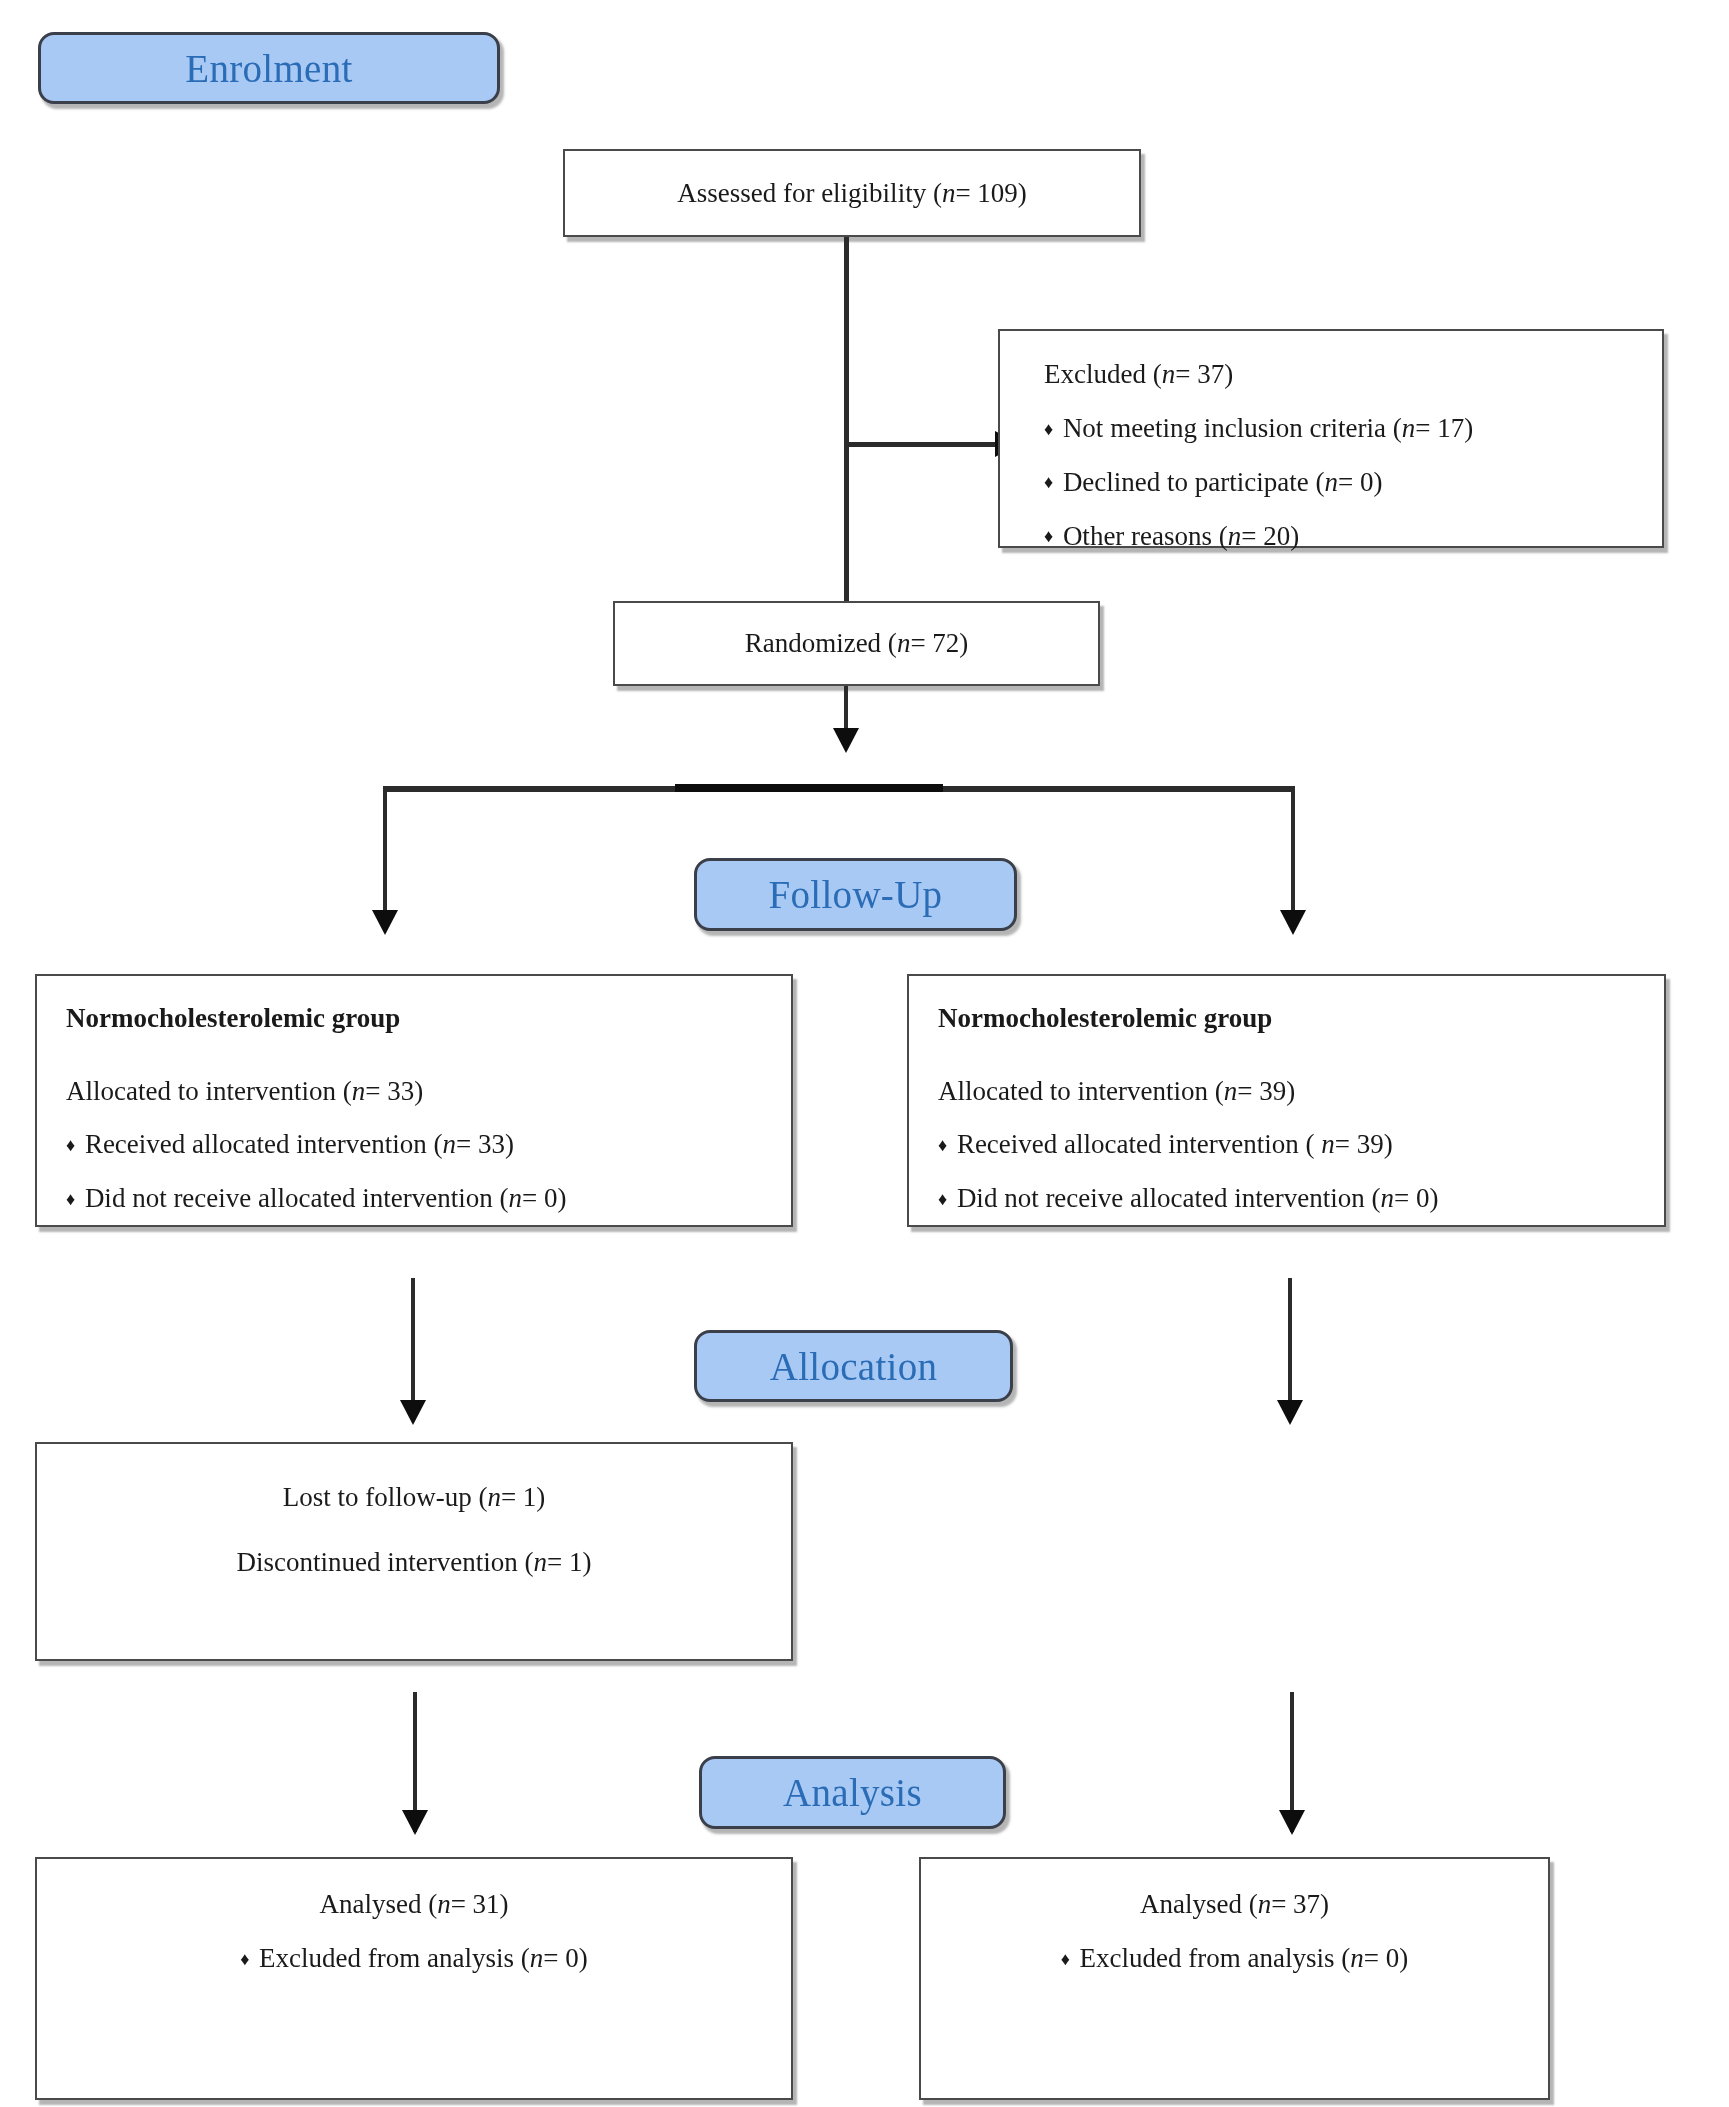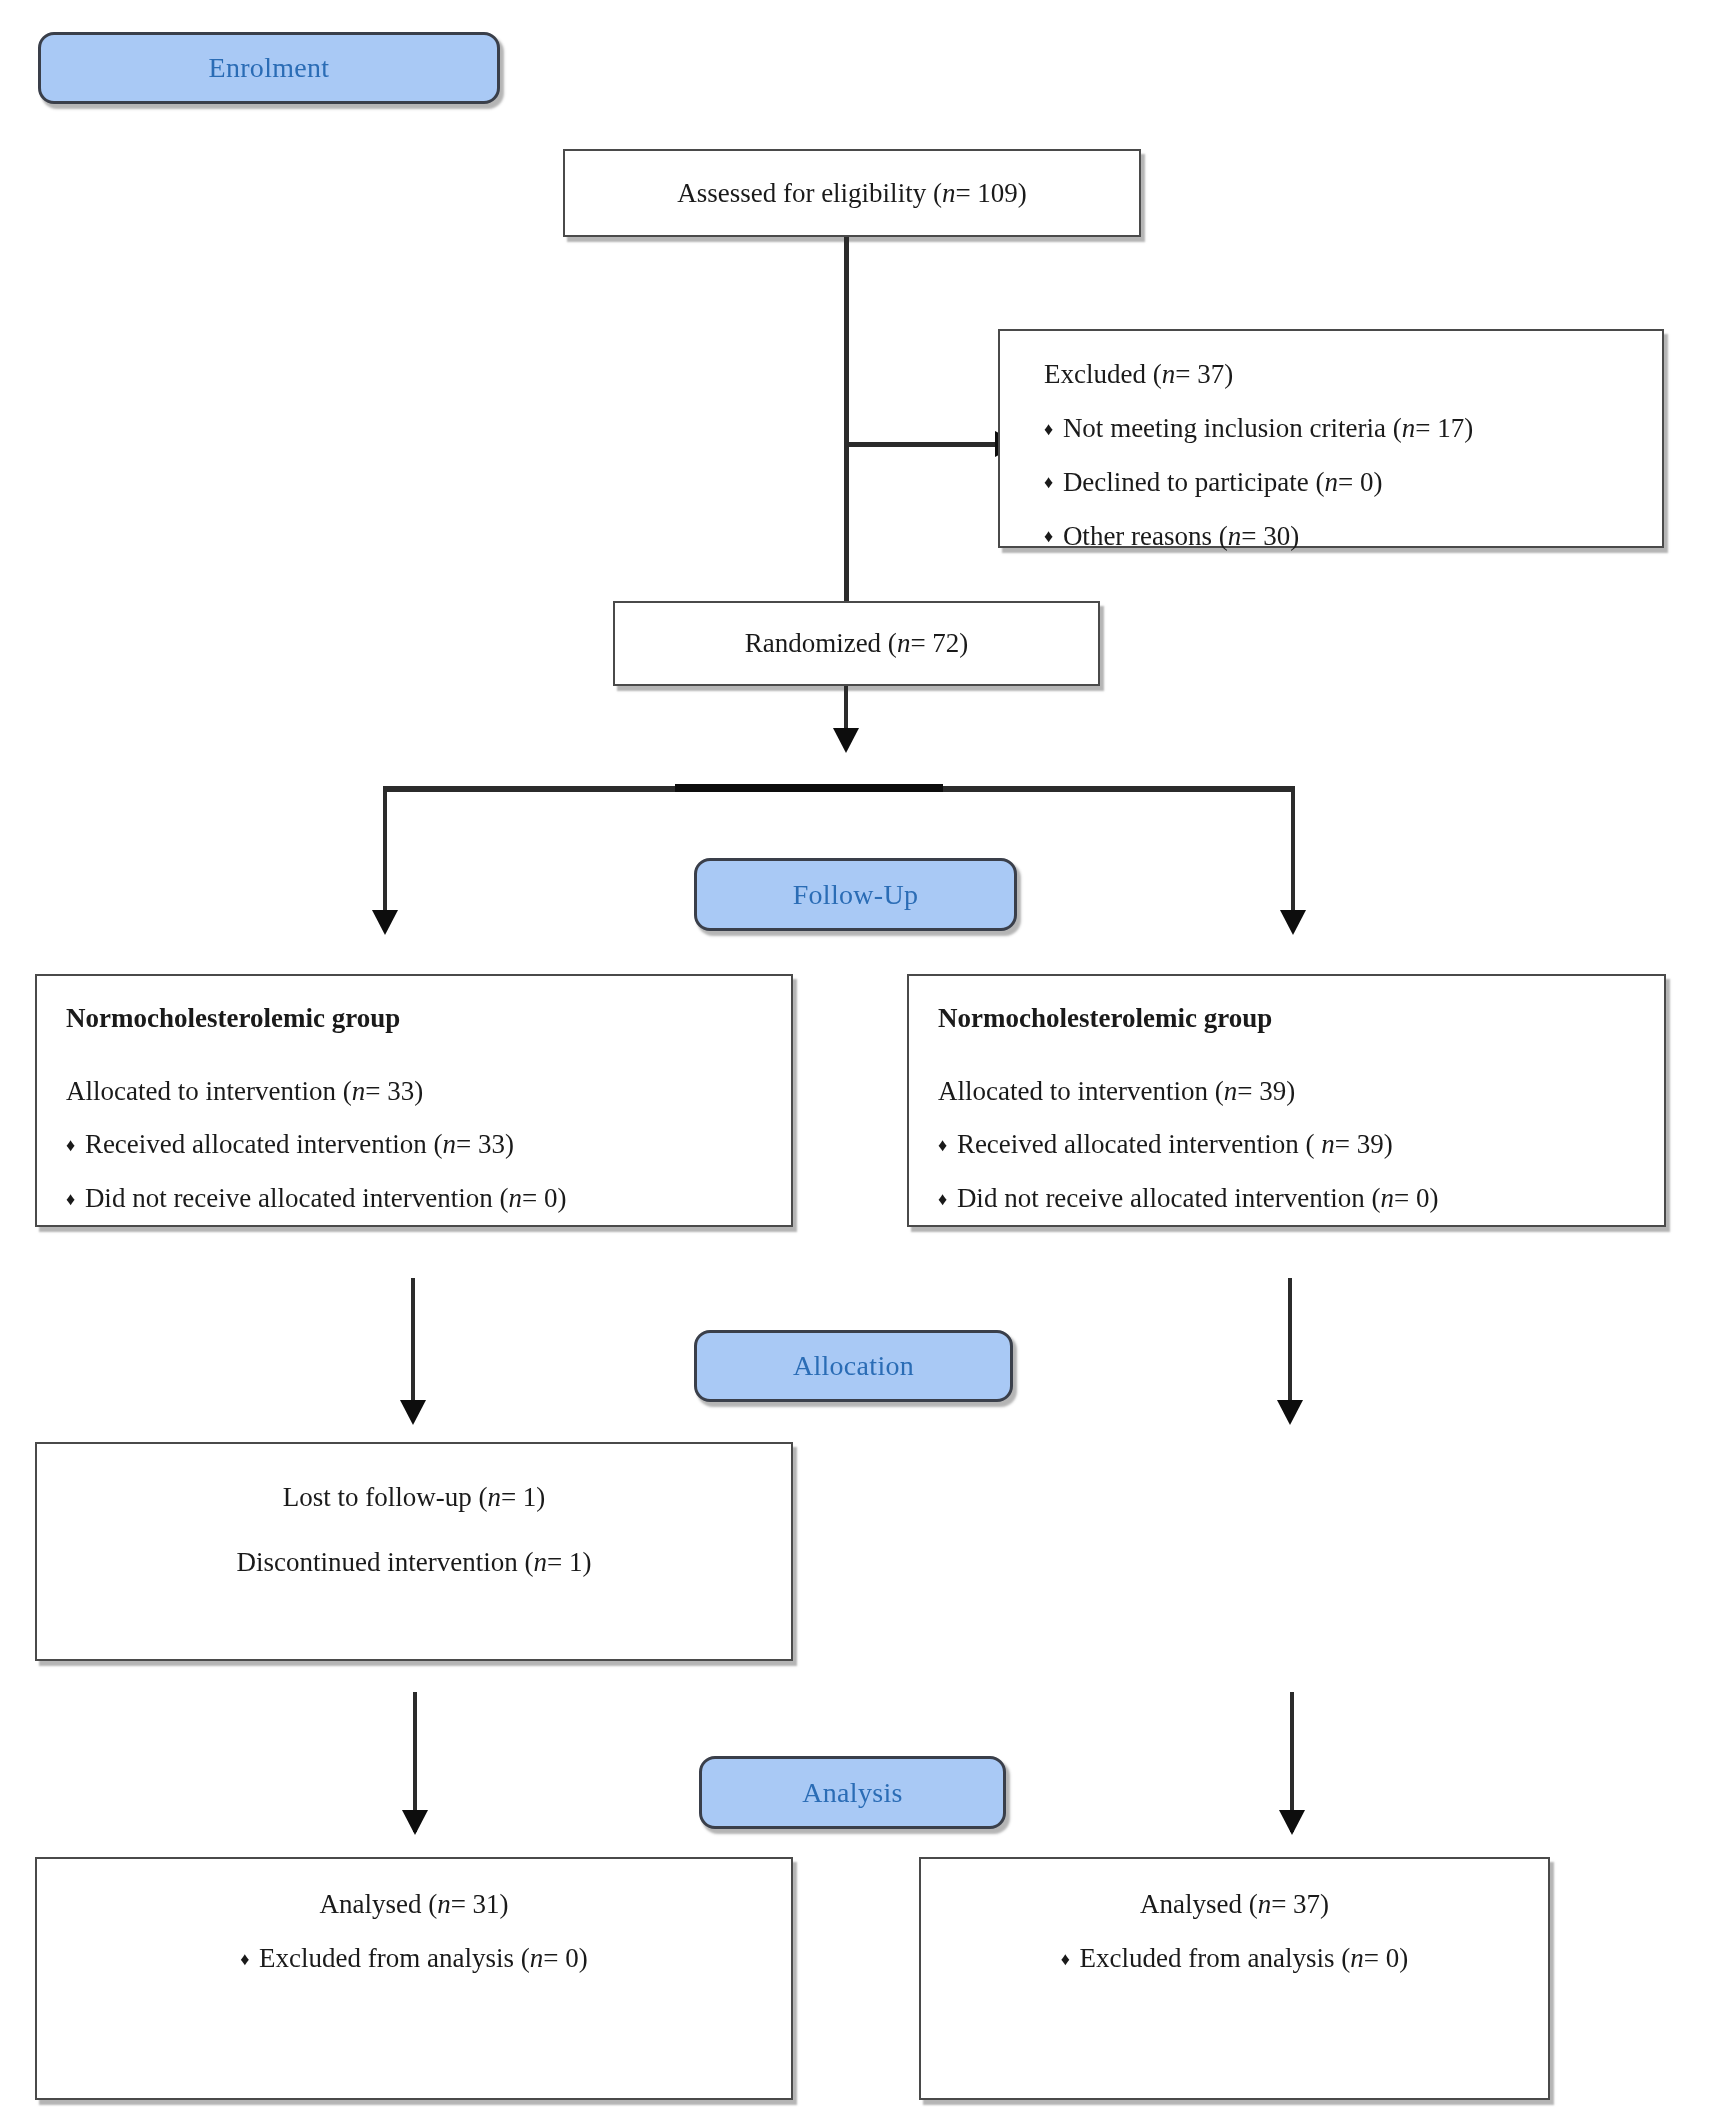--- a/index.html
+++ b/index.html
@@ -23,21 +23,21 @@
   .stage-badge {
     position: absolute;
     background: #a9c9f5;
     border: 3px solid #3a3f4a;
     border-radius: 16px;
     box-shadow: 3.7px 4.3px 2.4px rgba(90,90,90,0.45);
     display: flex;
     align-items: center;
     justify-content: center;
     color: #2a6cb5;
-    font-size: 28px;
+    font-size: 39px;
     letter-spacing: 0.3px;
     line-height: 1;
     box-sizing: border-box;
   }
 
   
   .box {
     position: absolute;
     background: #ffffff;
     border: 2.4px solid #4a4a4a;
@@ -139,21 +139,21 @@
       <span><span>Not meeting inclusion criteria (</span><span class="ital">n</span><span>= 17)</span></span>
     </div>
     <div class="spacer-sm"></div>
     <div class="bullet-line">
       <span class="bullet">♦</span>
       <span><span>Declined to participate (</span><span class="ital">n</span><span>= 0)</span></span>
     </div>
     <div class="spacer-sm"></div>
     <div class="bullet-line">
       <span class="bullet">♦</span>
-      <span><span> Other reasons (</span><span class="ital">n</span><span>= 30)</span></span>
+      <span><span> Other reasons (</span><span class="ital">n</span><span>= 20)</span></span>
     </div>
   </div>
 
   <div class="box center-content" style="left:613px; top:601px; width:487px; height:85px; justify-content:center;">
     <div class="line">
       <span>Randomized (</span><span class="ital">n</span><span>= 72)</span>
     </div>
   </div>
 
   <div class="vline" style="left:844px; top:686px; width:4.3px; height:47px;"></div>

